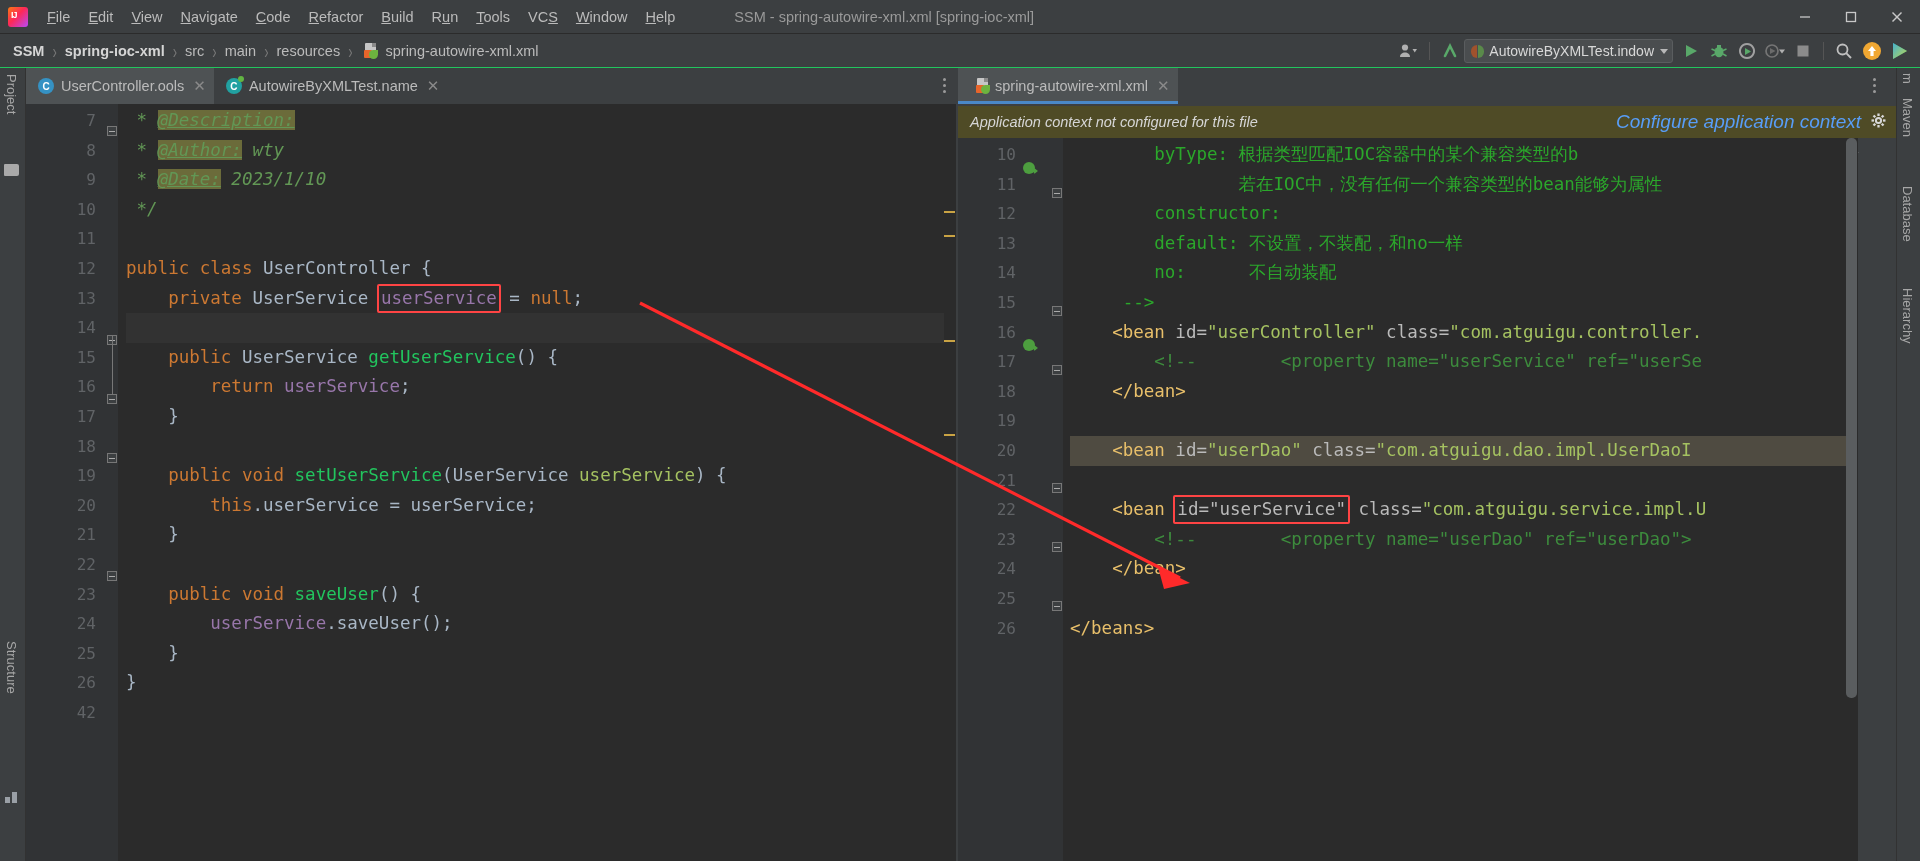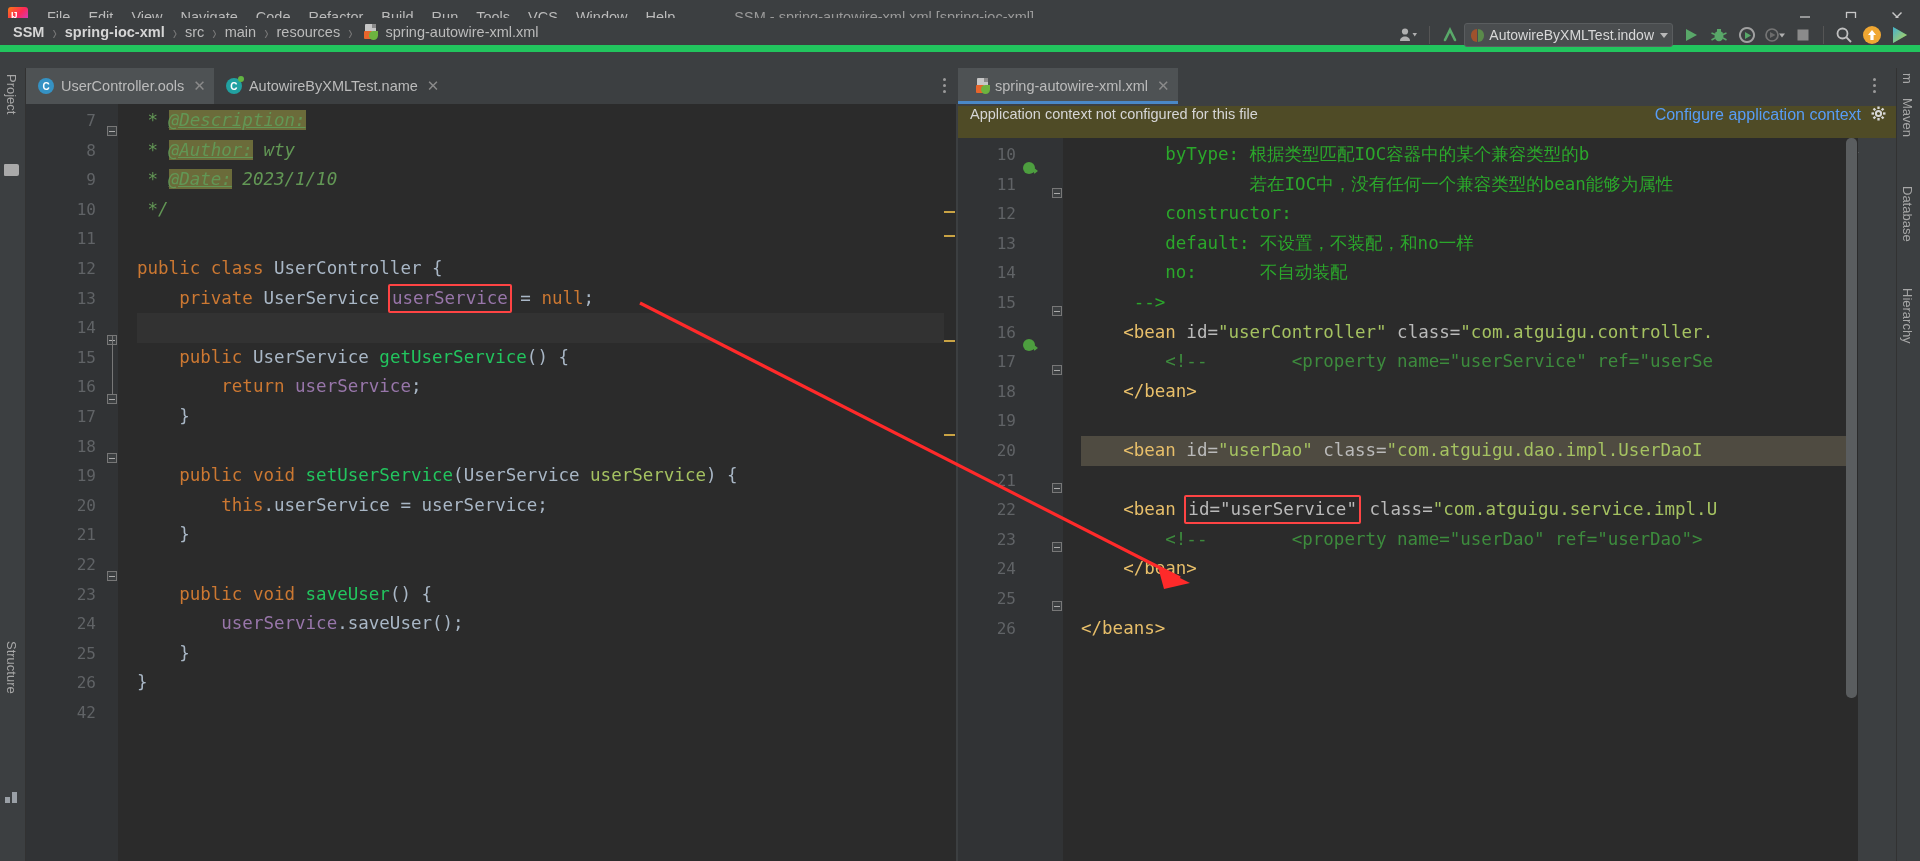--- a/index.html
+++ b/index.html
@@ -40,23 +40,23 @@
     display: flex; align-items: center;
   }
   .win-btn {
     width: 46px; height: 34px; display: flex; align-items: center; justify-content: center;
     color: #c8c8c8;
   }
   .win-btn svg { display: block; }
 
   
   .navbar {
-    position: absolute; left: 0; top: 18px; width: 1920px; height: 34px;
+    position: absolute; left: 0; top: 34px; width: 1920px; height: 34px;
     background: #3c3f41; display: flex; align-items: center;
-    border-bottom: 7px solid #22c55e;
+    border-bottom: 1px solid #22c55e;
   }
   .crumb {
     font-size: 14.5px; color: #bbbbbb; padding: 0 3px; white-space: nowrap;
   }
   .crumb.bold { font-weight: bold; color: #d5d5d5; }
   .crumb-sep {
     color: #777; font-size: 13px; padding: 0 5px; transform: scaleY(1.6);
   }
   .xml-file-icon {
     width: 15px; height: 16px; margin: 0 4px 0 6px; position: relative; flex: none;
@@ -144,21 +144,21 @@
   .dots-v i { width:3px;height:3px;background:#9a9a9a;border-radius:50%; display:block;}
 
   
   .pane { position: absolute; background: #2b2b2b; overflow: hidden; }
   .gutter {
     position: absolute; left: 0; top: 0; bottom: 0; background: #313335;
   }
   .code {
     position: absolute; top: 0; bottom: 0; right: 0;
     font-family: "DejaVu Sans Mono", monospace;
-    font-size: 17.5px; line-height: 29.6px; white-space: pre; margin-left: 11px;
+    font-size: 17.5px; line-height: 29.6px; white-space: pre;
   }
   .ln {
     position: absolute; right: 0; width: 100%; text-align: right;
     font-family: "DejaVu Sans Mono", monospace; font-size: 16px; color: #606366;
   }
   .row { height: 29.6px; line-height: 29.6px; white-space: pre; }
 
   
   .kw   { color: #cc7832; }
   .cls  { color: #a9b7c6; }
@@ -175,25 +175,26 @@
 
   .hl-doc { background: #6b6b3a; }
 
   .redbox {
     border: 2px solid #ff4444; border-radius: 2px; padding: 0 2px; margin: 0 -2px;
     display: inline-block; line-height: 25px;
   }
 
   
   .banner {
-    position: absolute; background: #4f4b26; display: flex; align-items: flex-start;
+    position: absolute; background: #4f4b26; display: flex; align-items: center;
     font-family: "Liberation Sans", sans-serif;
+    font-style: italic;
   }
   .banner-text { font-size: 14.5px; color: #d6d6d6; margin-left: 12px; }
-  .banner-link { font-size: 16px; color: #589df6; margin-left: auto; }
+  .banner-link { font-size: 19px; color: #589df6; margin-left: auto; }
   .banner-gear { margin: 0 10px 0 10px; color: #cfcfcf; }
 
   
   .insp { position: absolute; display: flex; align-items: center; gap: 6px; }
   .insp .warn-tri {
     width:0;height:0;border-left:7px solid transparent;border-right:7px solid transparent;
     border-bottom:12px solid #e8b33a; position: relative;
   }
   .insp .warn-tri::after{content:"!";position:absolute;left:-2px;top:2px;font-size:9px;color:#2b2b2b;font-weight:bold;}
   .insp .cnt { font-size: 14.5px; color: #bcbcbc; }

